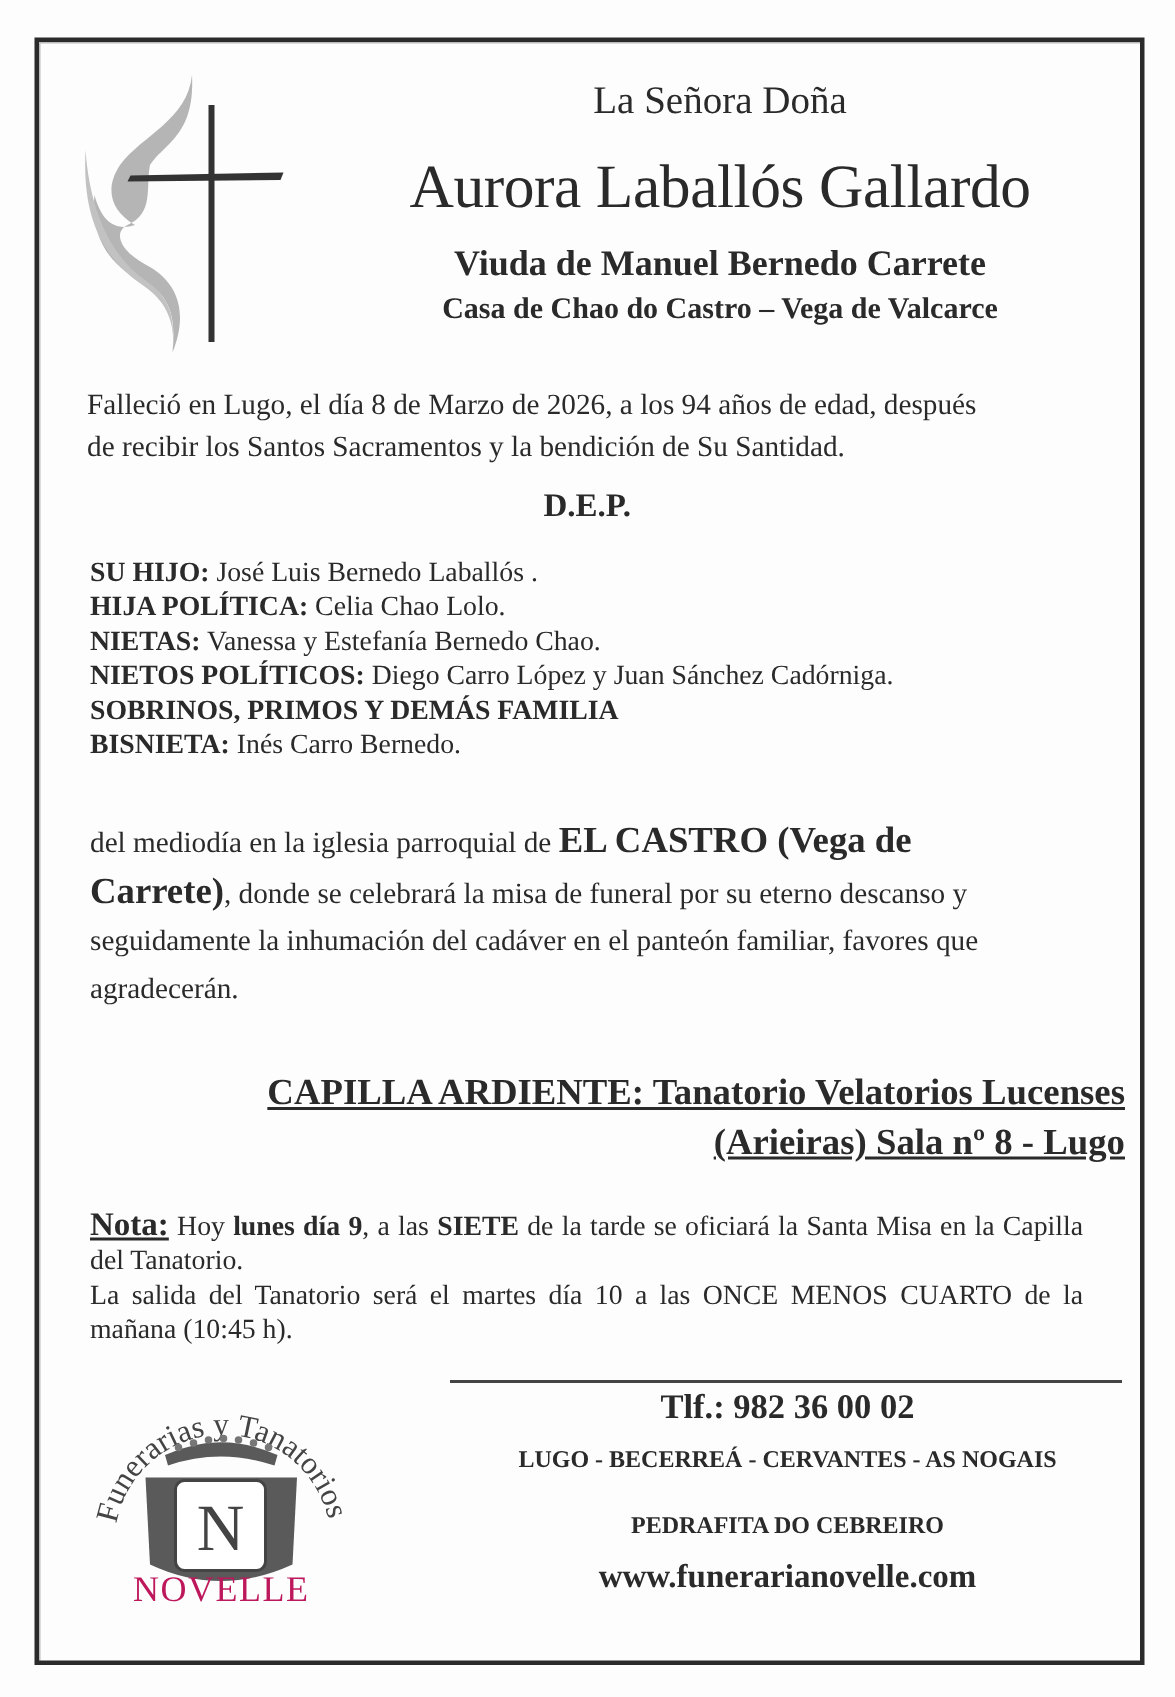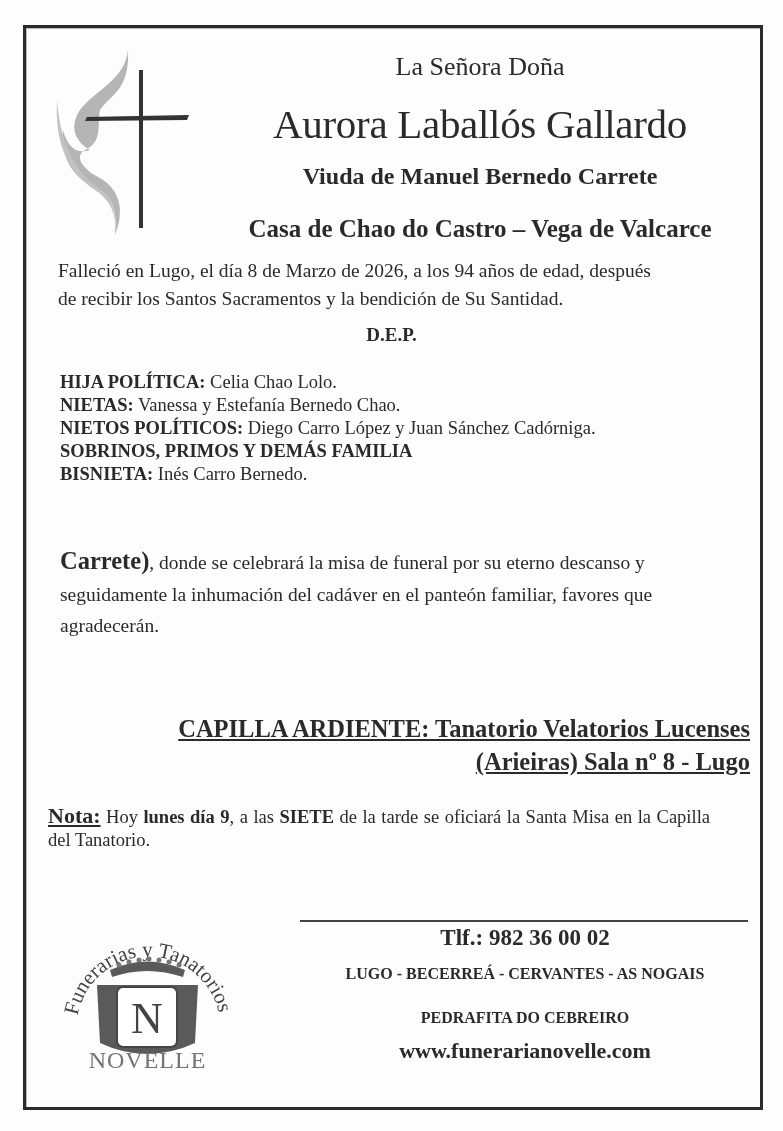--- a/index.html
+++ b/index.html
@@ -11,41 +11,41 @@
     .frame {
       position: absolute; left: 23px; top: 25px; width: 734px; height: 1079px;
       border: 3px solid #2b2b2b; box-shadow: inset 1px 1px 0 #bbb;
     }
     .abs { position: absolute; }
     .logo-cross { position: absolute; left: 55px; top: 50px; width: 140px; height: 190px; }
     .hdr { position: absolute; left: 200px; width: 560px; text-align: center; }
     .h-sub { top: 52px; font-size: 26px; }
     .h-name { top: 100px; font-size: 41px; letter-spacing: -0.3px; }
     .h-l1 { top: 163px; font-size: 24px; font-weight: bold; }
-    .h-l2 { top: 195px; font-size: 25px; font-weight: bold; margin-top: 20px; }
+    .h-l2 { top: 195px; font-size: 20px; font-weight: bold; }
     .para { left: 58px; width: 690px; font-size: 19.5px; line-height: 29px; }
-    .dep { left: 0; width: 783px; text-align: center; font-size: 19px; font-weight: bold; }
+    .dep { left: 0; width: 783px; text-align: center; font-size: 22px; font-weight: bold; }
     .family { left: 60px; top: 371px; font-size: 18.5px; line-height: 23px; }
     .family .k { font-weight: bold; }
     .funeral { left: 60px; top: 545px; width: 660px; font-size: 19.5px; line-height: 31.5px; }
     .funeral .big { font-size: 24.5px; font-weight: bold; }
     .funeral .u { text-decoration: underline; font-weight: normal; font-size: 24.5px; }
     .capilla { left: 40px; width: 710px; top: 712px; text-align: right; font-size: 24.5px; font-weight: bold; line-height: 33px; }
     .capilla span { text-decoration: underline; }
-    .nota { left: 48px; top: 804px; width: 662px; font-size: 18.5px; line-height: 23px; text-align: justify; }
+    .nota { left: 60px; top: 804px; width: 662px; font-size: 18.5px; line-height: 23px; text-align: justify; }
     .nota .u { font-size: 22px; font-weight: bold; text-decoration: underline; }
     .nota .b { font-weight: bold; }
     .rule { position: absolute; left: 300px; top: 920px; width: 448px; height: 2px; background: #444; }
     .foot { position: absolute; left: 300px; width: 450px; text-align: center; font-weight: bold; }
     .tlf { top: 925px; font-size: 23px; }
     .cities { top: 965px; font-size: 16px; }
     .ped { top: 1009px; font-size: 16px; }
     .web { top: 1038px; font-size: 22px; }
     .novelle-logo { position: absolute; left: 55px; top: 915px; width: 185px; height: 170px; }
-    .novelle-name { position: absolute; left: 55px; top: 1047px; width: 185px; text-align: center; font-size: 24px; letter-spacing: 1px; color: #737373; }
+    .novelle-name { position: absolute; left: 55px; top: 1047px; width: 185px; text-align: center; font-size: 24px; letter-spacing: 1px; color: #be185d; }
   </style>
 </head>
 <body>
 
 <div class="frame"></div>
 
 <svg class="logo-cross" viewBox="0 0 140 190">
   <path d="M73 0 C70 30 40 40 25 60 C15 75 18 90 35 100 C20 105 12 95 8 80 C5 110 20 130 45 140 C60 150 62 165 60 185 C70 160 65 140 45 128 C25 118 20 105 30 100 C48 92 42 75 45 60 C55 45 75 40 73 0 Z" fill="#b5b5b5"></path>
   <path d="M2 50 C0 90 10 120 40 140 C58 152 62 168 60 185 C62 160 58 148 42 137 C18 120 5 90 2 50 Z" fill="#c2c2c2"></path>
   <rect x="84" y="20" width="4" height="158" fill="#333"></rect>
@@ -55,40 +55,43 @@
 <div class="hdr h-sub">La Señora Doña</div>
 <div class="hdr h-name">Aurora Laballós Gallardo</div>
 <div class="hdr h-l1">Viuda de Manuel Bernedo Carrete</div>
 <div class="hdr h-l2">Casa de Chao do Castro – Vega de Valcarce</div>
 
 <div class="abs para" style="top:256px;">Falleció en Lugo, el día 8 de Marzo de 2026, a los 94 años de edad, después</div>
 <div class="abs para" style="top:284px;">de recibir los Santos Sacramentos y la bendición de Su Santidad.</div>
 <div class="abs dep" style="top:324px;">D.E.P.</div>
 
 <div class="abs family">
+  <div><span class="k">SU HIJO:</span><span> José Luis Bernedo Laballós .</span></div>
   <div><span class="k">HIJA POLÍTICA:</span><span> Celia Chao Lolo.</span></div>
   <div><span class="k">NIETAS:</span><span> Vanessa y Estefanía Bernedo Chao.</span></div>
   <div><span class="k">NIETOS POLÍTICOS:</span><span> Diego Carro López y Juan Sánchez Cadórniga.</span></div>
   <div><span class="k">SOBRINOS, PRIMOS Y DEMÁS FAMILIA</span><span></span></div>
   <div><span class="k">BISNIETA:</span><span> Inés Carro Bernedo.</span></div>
 </div>
 
 <div class="abs funeral">
+  <div><span>del mediodía en la iglesia parroquial de </span><span class="big">EL CASTRO (Vega de</span></div>
   <div><span class="big">Carrete)</span><span>, donde se celebrará la misa de funeral por su eterno descanso y</span></div>
   <div>seguidamente la inhumación del cadáver en el panteón familiar, favores que</div>
   <div>agradecerán.</div>
 </div>
 
 <div class="abs capilla">
   <div><span>CAPILLA ARDIENTE: Tanatorio Velatorios Lucenses</span></div>
   <div><span>(Arieiras)  Sala nº 8 - Lugo</span></div>
 </div>
 
 <div class="abs nota">
   <div><span class="u">Nota:</span><span> Hoy </span><span class="b">lunes día 9</span><span>, a las </span><span class="b">SIETE</span><span> de la tarde se oficiará la Santa Misa en la Capilla del Tanatorio.</span></div>
+  <div>La salida del Tanatorio será el martes día 10  a las ONCE MENOS CUARTO de la mañana (10:45 h).</div>
 </div>
 
 <svg class="novelle-logo" viewBox="0 0 185 170">
   <defs>
       <path id="arc" d="M22 105 A72 72 0 0 1 165 105"></path>
     </defs>
   <text font-family="Liberation Serif, serif" font-size="21" fill="#444"><textPath href="#arc" startOffset="2%">Funerarias y Tanatorios</textPath></text>
   <g fill="#5a5a5a">
     <path d="M55 55 Q92 38 130 55 L128 62 Q92 50 57 62 Z"></path>
     <path d="M42 70 L143 70 L140 128 Q92 150 45 128 Z"></path>

